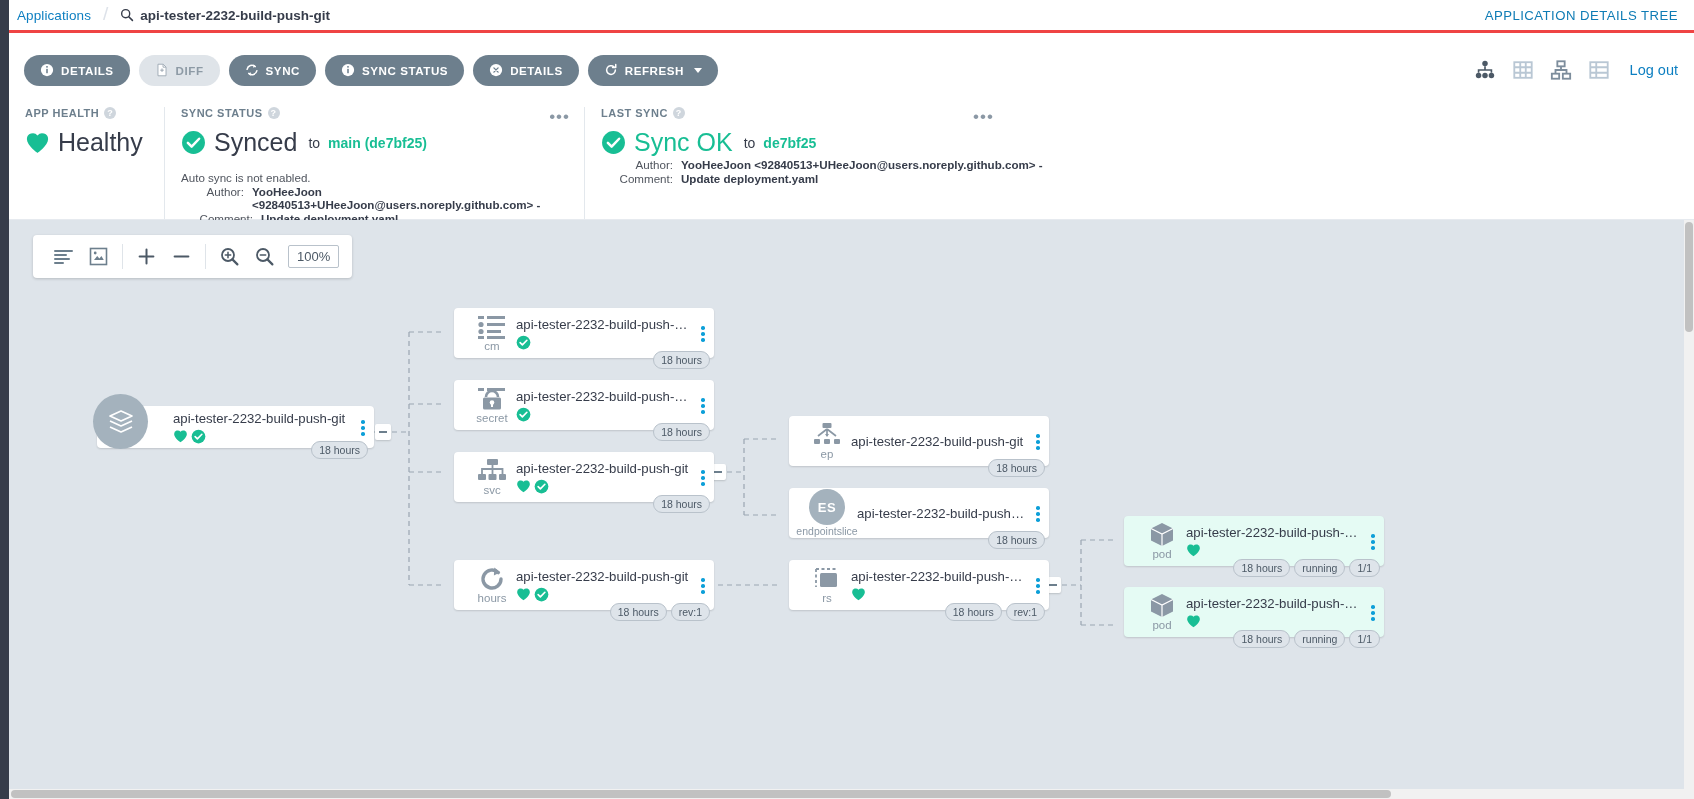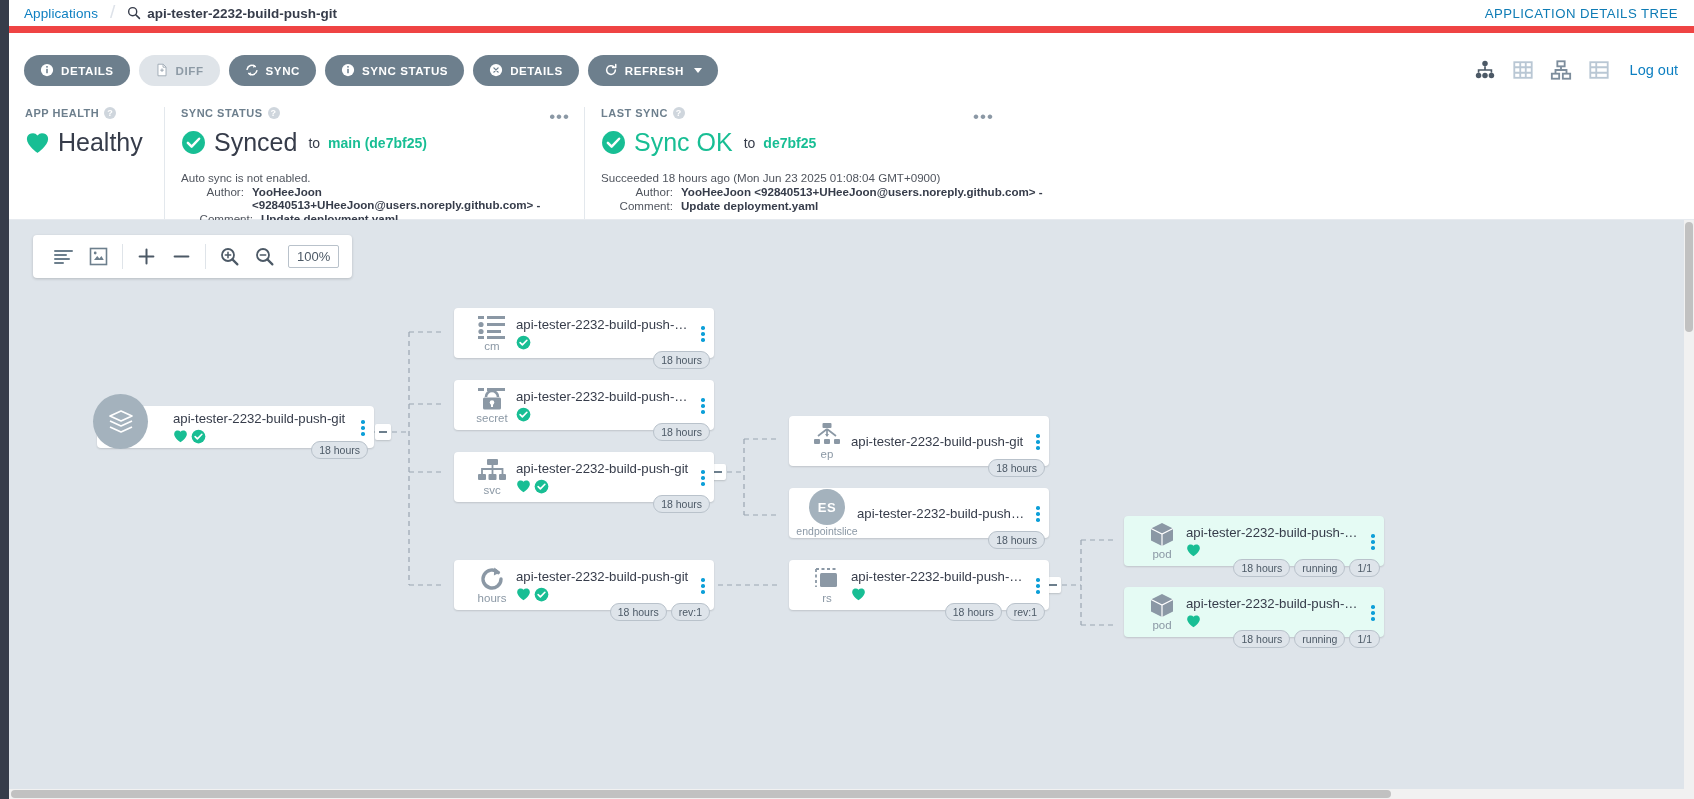--- a/index.html
+++ b/index.html
@@ -14,22 +14,22 @@
   
   .rail {
     position: absolute; left: 0; top: 0; width: 9px; height: 799px;
     background: #363c4a; z-index: 40;
   }
 
   
   .topbar {
     position: absolute; left: 9px; top: 0; right: 0; height: 33px;
     background: #fff; display: flex; align-items: center;
-    padding-left: 15px; padding-right: 16px;
-    border-bottom: 7px solid #ef4444;
+    padding-left: 8px; padding-right: 16px;
+    border-bottom: 3px solid #ef4444;
   }
   .crumb-link {
     color: #0d7fc1; font-size: 13.5px; letter-spacing: .1px;
     text-decoration: none; cursor: pointer;
   }
   .crumb-sep {
     color: #dde2e9; font-size: 19px; margin: 0 12px; font-weight: 300;
     transform: translateY(-1px);
   }
   .crumb-cur {
@@ -372,21 +372,20 @@
     <div class="dots" style="right:auto;left:388px;">•••</div>
     <div class="bigrow">
       <svg class="check-big" viewBox="0 0 24 24">
         <circle cx="12" cy="12" r="11" fill="#18be94"></circle>
         <path d="M6.6 12.3l3.6 3.6 7.2-7.5" fill="none" stroke="#fff" stroke-width="2.4" stroke-linecap="round" stroke-linejoin="round"></path>
       </svg>
       <span class="bigtxt green">Sync OK</span>
       <span class="to-lbl">to</span>
       <span class="rev-lbl">de7bf25</span>
     </div>
-    <div class="submeta">Succeeded 18 hours ago (Mon Jun 23 2025 01:08:04 GMT+0900)</div>
     <div class="kvrow">
       <span class="kvkey">Author:</span>
       <span class="kvval">YooHeeJoon &lt;92840513+UHeeJoon@users.noreply.github.com&gt; -</span>
     </div>
     <div class="kvrow">
       <span class="kvkey">Comment:</span>
       <span class="kvval">Update deployment.yaml</span>
     </div>
   </div>
 </div>

